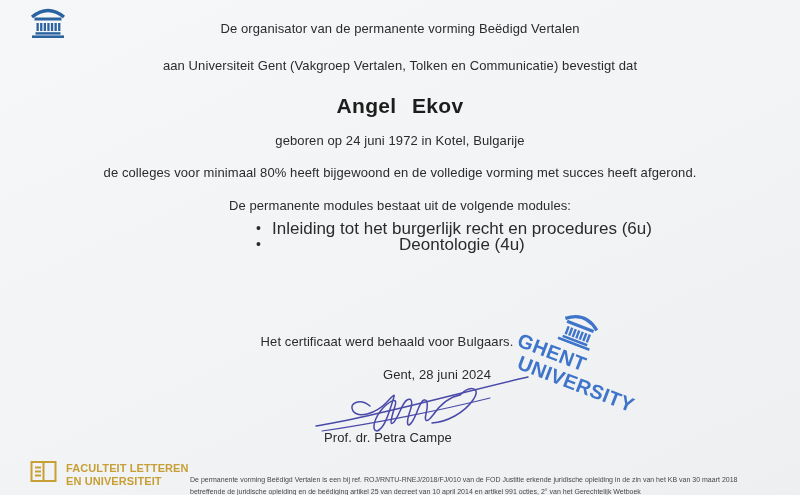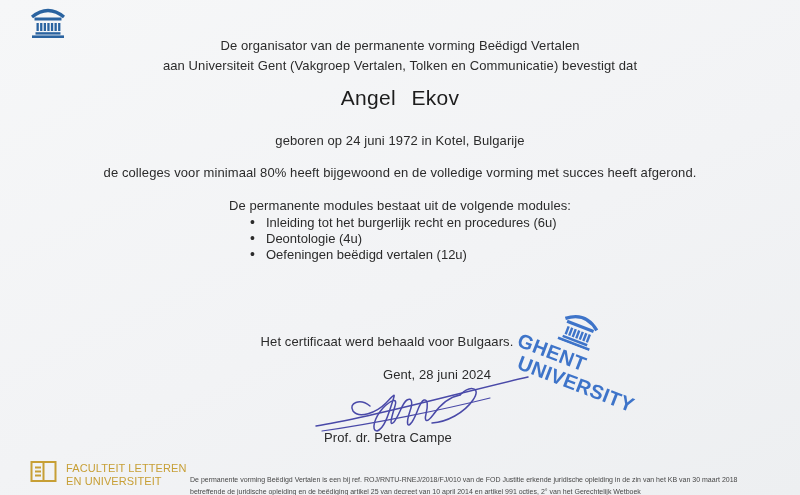--- a/index.html
+++ b/index.html
@@ -10,40 +10,40 @@
     color:#2b2b2b;
   }
   .abs{position:absolute;}
   .centerline{left:0;width:100%;text-align:center;font-size:13px;letter-spacing:.1px;}
 
   
   .ugent{left:28px;top:4px;}
   .ugent .txt{font-weight:bold;font-size:14.5px;line-height:14.5px;letter-spacing:-.2px;margin-top:4px;}
 
   
-  .name{top:86px;font-size:21px;font-weight:normal;word-spacing:.45em;letter-spacing:.3px;color:#1d1d1d;}
+  .name{top:94px;font-size:21px;font-weight:bold;word-spacing:.45em;letter-spacing:.3px;color:#1d1d1d;}
 
   
-  ul.modules{left:248px;top:213px;margin:2px;padding:0;list-style:none;font-size:13px;line-height:16.2px;}
+  ul.modules{left:248px;top:213px;margin:8px;padding:0;list-style:none;font-size:17px;line-height:16.2px;text-align:center;}
   ul.modules li{padding-left:16px;position:relative;}
   ul.modules li::before{content:"•";position:absolute;left:0;top:-1px;font-size:14px;}
 
   
   .sig{left:312px;top:372px;}
 
   
   .stamp{left:515px;top:316px;width:150px;transform:rotate(21deg);transform-origin:50% 50%;text-align:left;}
   .stamp .icon{margin-left:34px;}
   .stamp .t1,.stamp .t2{font-weight:bold;font-size:20px;line-height:21px;letter-spacing:.3px;}
   .stamp .t1{margin-left:2px;}
   .stamp .t2{margin-left:10px;}
 
   
   .faculty{left:30px;top:460px;display:flex;align-items:flex-start;gap:9px;}
-  .faculty .txt{font-weight:normal;font-size:11px;line-height:12.5px;letter-spacing:.1px;margin-top:2px;}
+  .faculty .txt{font-weight:bold;font-size:11px;line-height:12.5px;letter-spacing:.1px;margin-top:2px;}
 
   
   .fineprint{left:190px;top:474px;width:605px;font-size:7px;line-height:12px;color:#474747;}
 </style>
 </head>
 <body>
 
 <div class="abs ugent">
   <span>
     <svg width="40" height="34" viewBox="0 0 40 34" fill="#2a63a0">
@@ -55,33 +55,32 @@
       <rect x="19.3" y="19" width="2.3" height="8"></rect>
       <rect x="22.9" y="19" width="2.3" height="8"></rect>
       <rect x="26.5" y="19" width="2.3" height="8"></rect>
       <rect x="30.1" y="19" width="2.3" height="8"></rect>
       <rect x="7.5" y="28.2" width="25" height="2.4"></rect>
       <rect x="4" y="31.4" width="32" height="2.6"></rect>
     </svg>
   </span>
 </div>
 
-<div class="abs centerline" style="top:38px">De organisator van de permanente vorming Beëdigd Vertalen</div>
+<div class="abs centerline" style="top:21px">De organisator van de permanente vorming Beëdigd Vertalen</div>
 <div class="abs centerline" style="top:58px">aan Universiteit Gent (Vakgroep Vertalen, Tolken en Communicatie) bevestigt dat</div>
 
 <div class="abs centerline name">Angel Ekov</div>
 
 <div class="abs centerline" style="top:133px">geboren op 24 juni 1972 in Kotel, Bulgarije</div>
 <div class="abs centerline" style="top:165px">de colleges voor minimaal 80% heeft bijgewoond en de volledige vorming met succes heeft afgerond.</div>
 <div class="abs centerline" style="top:198px">De permanente modules bestaat uit de volgende modules:</div>
 
 <ul class="abs modules">
   <li>Inleiding tot het burgerlijk recht en procedures (6u)</li>
   <li>Deontologie (4u)</li>
-  <li>Oefeningen beëdigd vertalen (12u)</li>
 </ul>
 
 <div class="abs centerline" style="top:334px;transform:translateX(-13px)">Het certificaat werd behaald voor Bulgaars.</div>
 <div class="abs centerline" style="top:367px;transform:translateX(37px)">Gent, 28 juni 2024</div>
 
 <div class="abs sig">
   <svg width="222" height="62" viewBox="0 0 222 62" fill="none" stroke="#4949a8" stroke-width="1.5" stroke-linecap="round">
     <path d="M4 54 C 58 46, 150 20, 216 5"></path>
     <path d="M10 59 C 60 52, 130 38, 178 26" stroke-width="1.2"></path>
     <path d="M58 34 C 48 26, 36 31, 41 39 C 47 47, 64 41, 74 31 C 81 24, 84 19, 81 28 C 76 44, 72 57, 65 59 C 59 59, 62 46, 71 36 C 79 28, 86 25, 83 34 C 79 47, 77 55, 82 50 C 88 42, 90 31, 95 28 C 100 25, 101 31, 98 39 C 94 51, 95 57, 100 50 C 106 41, 107 30, 112 28 C 116 27, 116 34, 114 42 C 112 50, 115 51, 121 43 C 128 33, 137 25, 148 23"></path>

